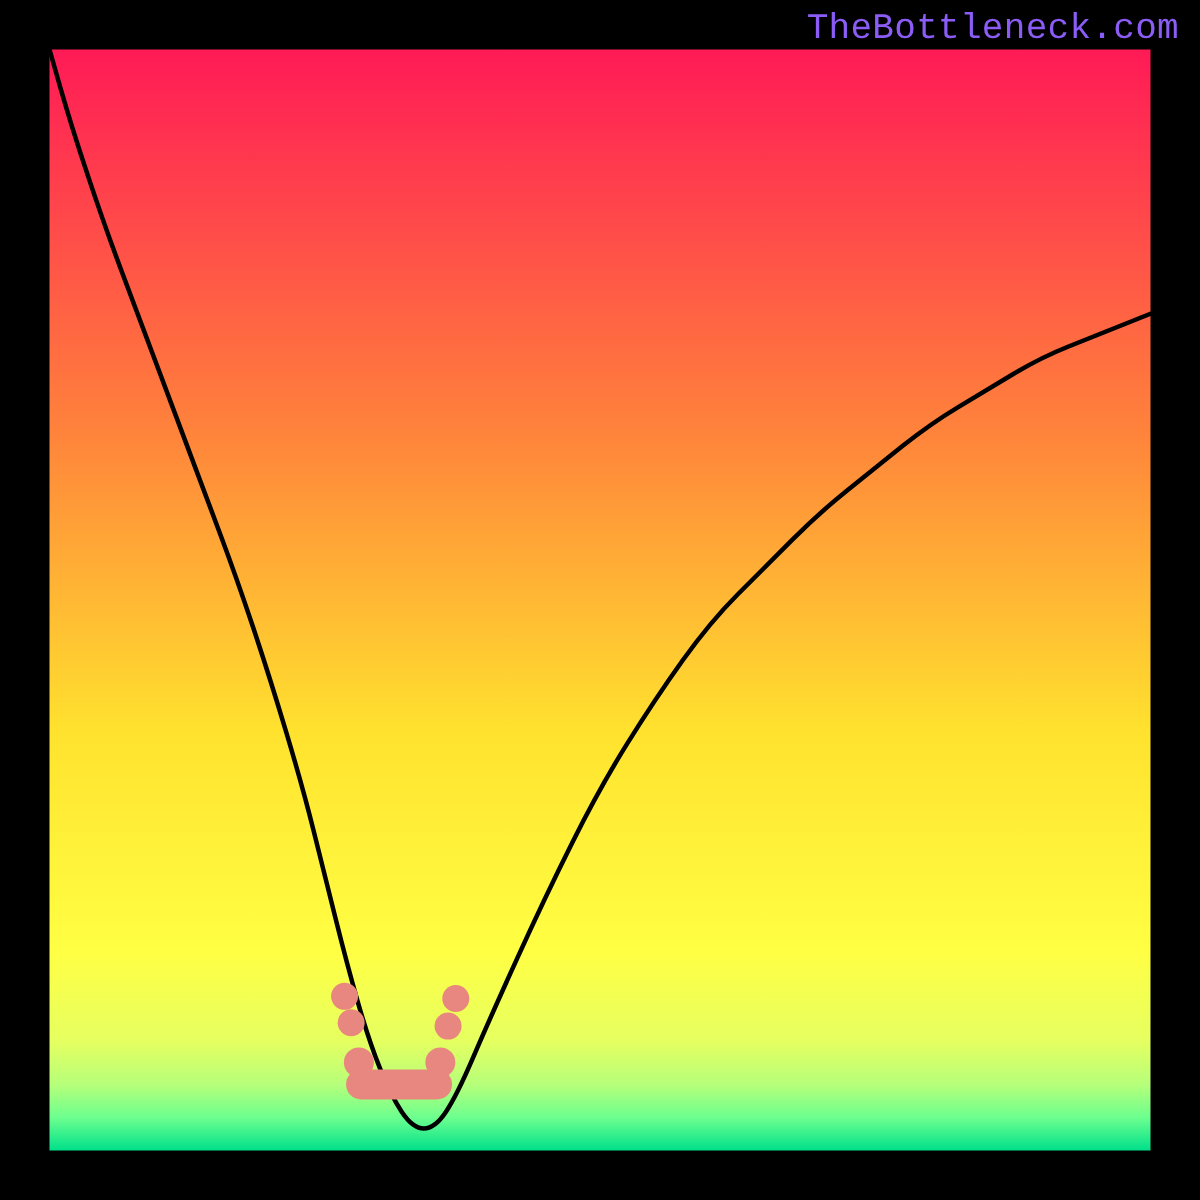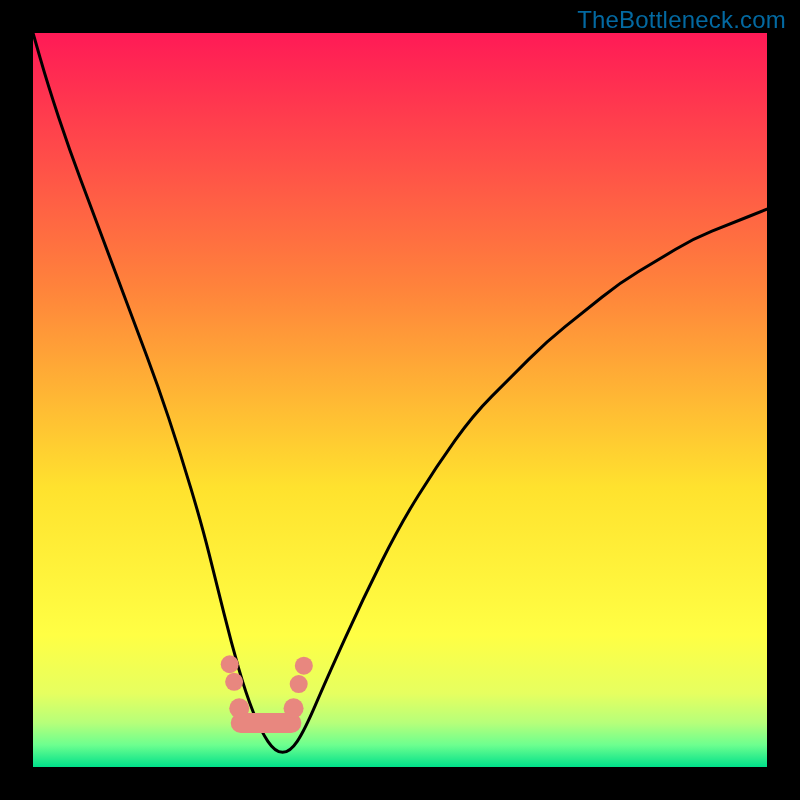--- a/index.html
+++ b/index.html
@@ -13,26 +13,27 @@
   }
   .canvas-wrap {
     position: relative;
     width: 800px;
     height: 800px;
   }
   .watermark {
     position: absolute;
     top: 6px;
     right: 14px;
-    color: #0369a1;
+    color: #8b5cf6;
     font-size: 24px;
     font-weight: 400;
     letter-spacing: 0.2px;
     z-index: 10;
     user-select: none;
+    font-family: Liberation Mono, monospace;
   }
 </style>
 </head>
 <body>
 
 <div class="canvas-wrap">
   <div class="watermark">TheBottleneck.com</div>
   <svg id="chart-svg" width="800" height="800" viewBox="0 0 800 800">
       <rect x="0" y="0" width="800" height="800" fill="#000"></rect>
       <defs>

